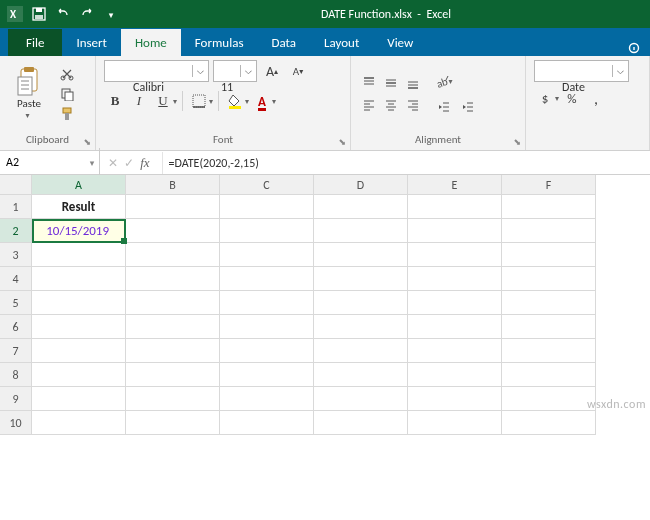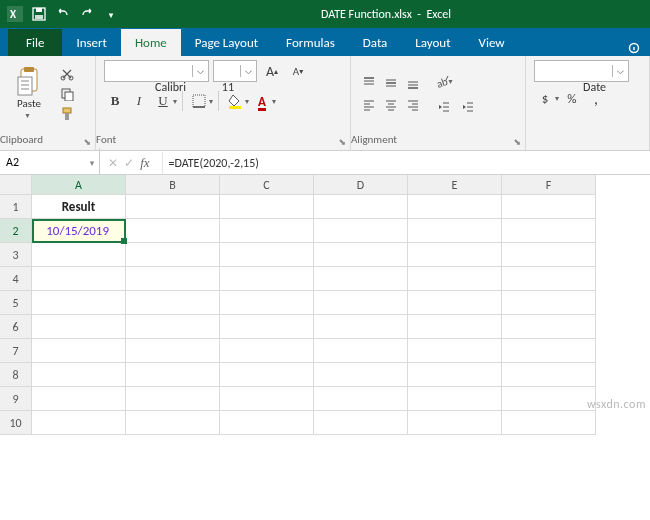--- a/index.html
+++ b/index.html
@@ -9,32 +9,32 @@
   .qat .ico { width:22px; height:22px; display:flex; align-items:center; justify-content:center; }
   .title-center { flex:1; text-align:center; font-size:12px; white-space:nowrap; overflow:hidden; }
   .tabstrip { background:#0369a1; display:flex; align-items:flex-end; height:28px; padding-left:8px; }
   .tab { color:#fff; font-size:13px; padding:6px 14px 6px 14px; cursor:pointer; }
   .tab.active { background:#f3f3f3; color:#1b7a41; }
   .tab.file { background:#0b5228; color:#fff; padding:6px 18px; }
   .right-tabs { margin-left:auto; display:flex; align-items:center; gap:8px; padding-right:8px; color:#fff; }
   .ribbon { background:#f3f3f3; border-bottom:1px solid #d0d0d0; height:95px; display:flex; }
   .group { border-right:1px solid #d9d9d9; display:flex; flex-direction:column; }
   .group-body { flex:1; display:flex; align-items:center; padding:4px 8px; gap:5px; }
-  .group-label { font-size:11px; color:#666; padding:2px 0 4px 0; position:relative; }
+  .group-label { text-align:center; font-size:11px; color:#666; padding:2px 0 4px 0; position:relative; }
   .group-label .launcher { position:absolute; right:4px; bottom:3px; font-size:9px; color:#888; }
   .paste-big { display:flex; flex-direction:column; align-items:center; width:42px; }
   .paste-big svg { width:30px; height:30px; }
   .paste-big .lbl { font-size:11px; color:#333; }
   .mini-col { display:flex; flex-direction:column; gap:2px; margin-left:2px; }
   .mini-btn { width:20px; height:18px; display:flex; align-items:center; justify-content:center; font-size:12px; color:#444; }
   .font-top { display:flex; gap:4px; align-items:center; }
   .dd { background:#fff; border:1px solid #b5b5b5; height:22px; display:flex; align-items:center; }
   .dd.font { width:105px; }
   .dd.size { width:44px; }
-  .dd .val { flex:1; padding:0 6px; font-size:12px; color:#333; text-align:right;margin-top:32px; }
+  .dd .val { flex:1; padding:0 6px; font-size:12px; color:#333; text-align:center;margin-top:32px; }
   .dd .arrow { width:16px; border-left:1px solid #b5b5b5; font-size:9px; color:#555; text-align:center; }
   .sq { width:22px; height:22px; display:flex; align-items:center; justify-content:center; font-size:13px; color:#444; }
   .font-bot { display:flex; gap:2px; align-items:center; margin-top:4px; }
   .btn-b { font-weight:bold; font-family:'Times New Roman',serif; }
   .btn-i { font-style:italic; font-family:'Times New Roman',serif; }
   .btn-u { text-decoration:underline; font-family:'Times New Roman',serif; }
   .drop-tiny { font-size:8px; color:#666; margin-left:-3px; }
   .sep-v { width:1px; height:20px; background:#d0d0d0; margin:0 3px; }
   .align-grid { display:grid; grid-template-columns:repeat(3,20px); grid-template-rows:repeat(2,20px); gap:2px; }
   .cell-ico { display:flex; align-items:center; justify-content:center; }
@@ -93,21 +93,20 @@
     <span>DATE Function.xlsx</span>
     <span> &nbsp;-&nbsp; </span>
     <span>Excel</span>
   </div>
 </div>
 
 <div class="tabstrip">
   <div class="tab file">File</div>
   <div class="tab">Insert</div>
   <div class="tab active">Home</div>
-  <div class="tab">Page Layout</div>
   <div class="tab">Formulas</div>
   <div class="tab">Data</div>
   <div class="tab">Layout</div>
   <div class="tab">View</div>
   <div class="right-tabs">
     <span>
       <svg width="14" height="14">
           <circle cx="6" cy="6" r="4.5" fill="none" stroke="#fff" stroke-width="1.4"></circle>
           <path d="M6 3v0M6 5v3" stroke="#fff" stroke-width="1.4"></path>
         </svg>

